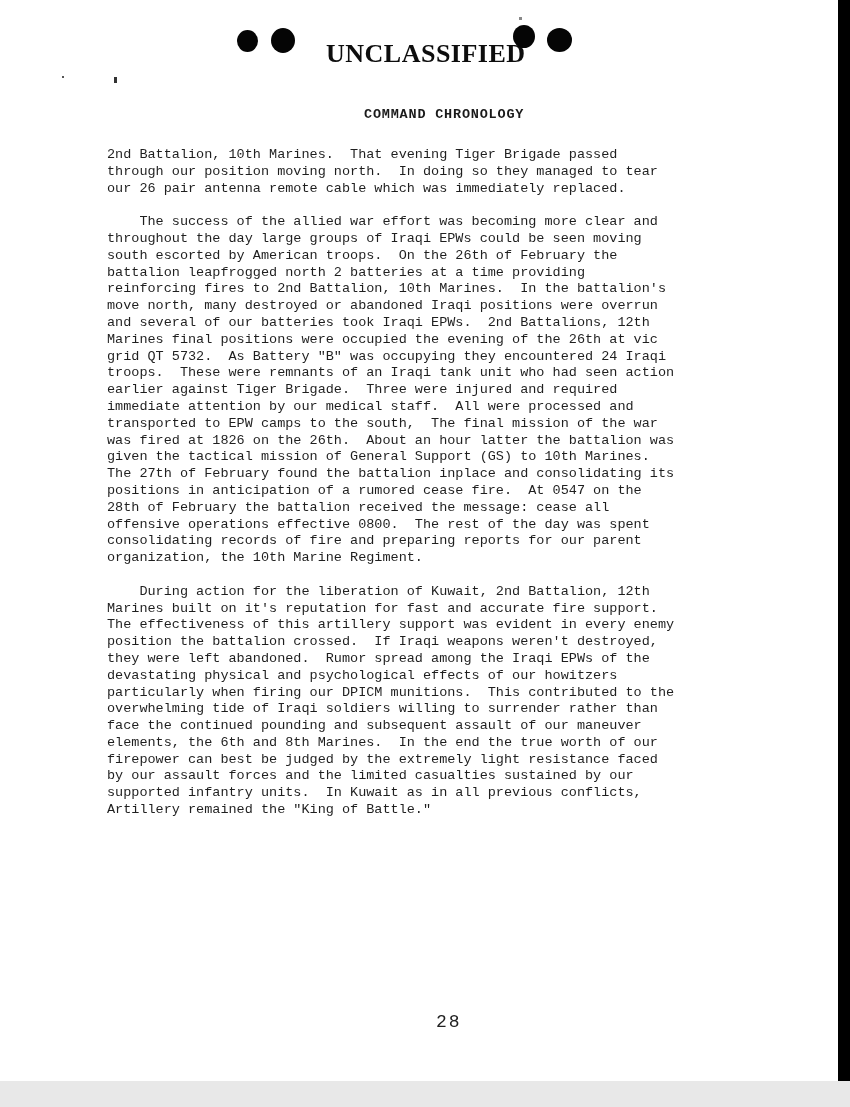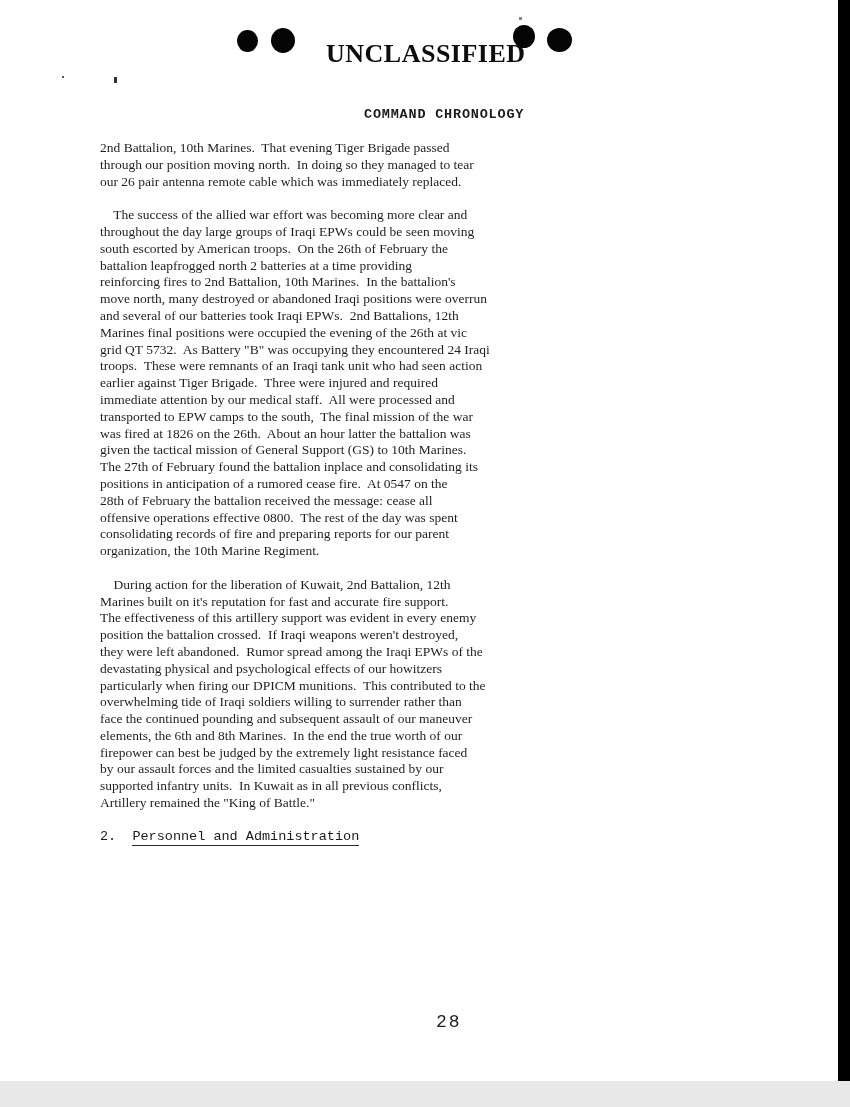--- a/index.html
+++ b/index.html
@@ -43,22 +43,22 @@
   }
   
   .body-block{
     position:absolute;
     left:100px;top:140px;
     width:660px;
     font-size:13.5px;
     line-height:16.8px;
   }
   .body-block pre{
-    margin:0;
-    font-family:Liberation Serif, serif;
+    margin:7px;
+    font-family:Liberation Mono, monospace;
     font-size:inherit;
     line-height:inherit;
     white-space:pre;
     color:#1f1f1f;
   }
   .heading-line{
     margin-top:16.8px;
     white-space:pre;
     font-size:13.5px;
     line-height:16.8px;
@@ -148,21 +148,20 @@
 devastating physical and psychological effects of our howitzers
 particularly when firing our DPICM munitions.  This contributed to the
 overwhelming tide of Iraqi soldiers willing to surrender rather than
 face the continued pounding and subsequent assault of our maneuver
 elements, the 6th and 8th Marines.  In the end the true worth of our
 firepower can best be judged by the extremely light resistance faced
 by our assault forces and the limited casualties sustained by our
 supported infantry units.  In Kuwait as in all previous conflicts,
 Artillery remained the "King of Battle."</pre>
 
-    <div class="heading-line"><span class="heading-number">2.</span><span class="heading-title">Personnel and Administration</span></div>
 
   </div>
 
   <div class="page-number">28</div>
 
   <div class="right-bar"></div>
   <div class="bottom-bar"></div>
 
 </div>
 

